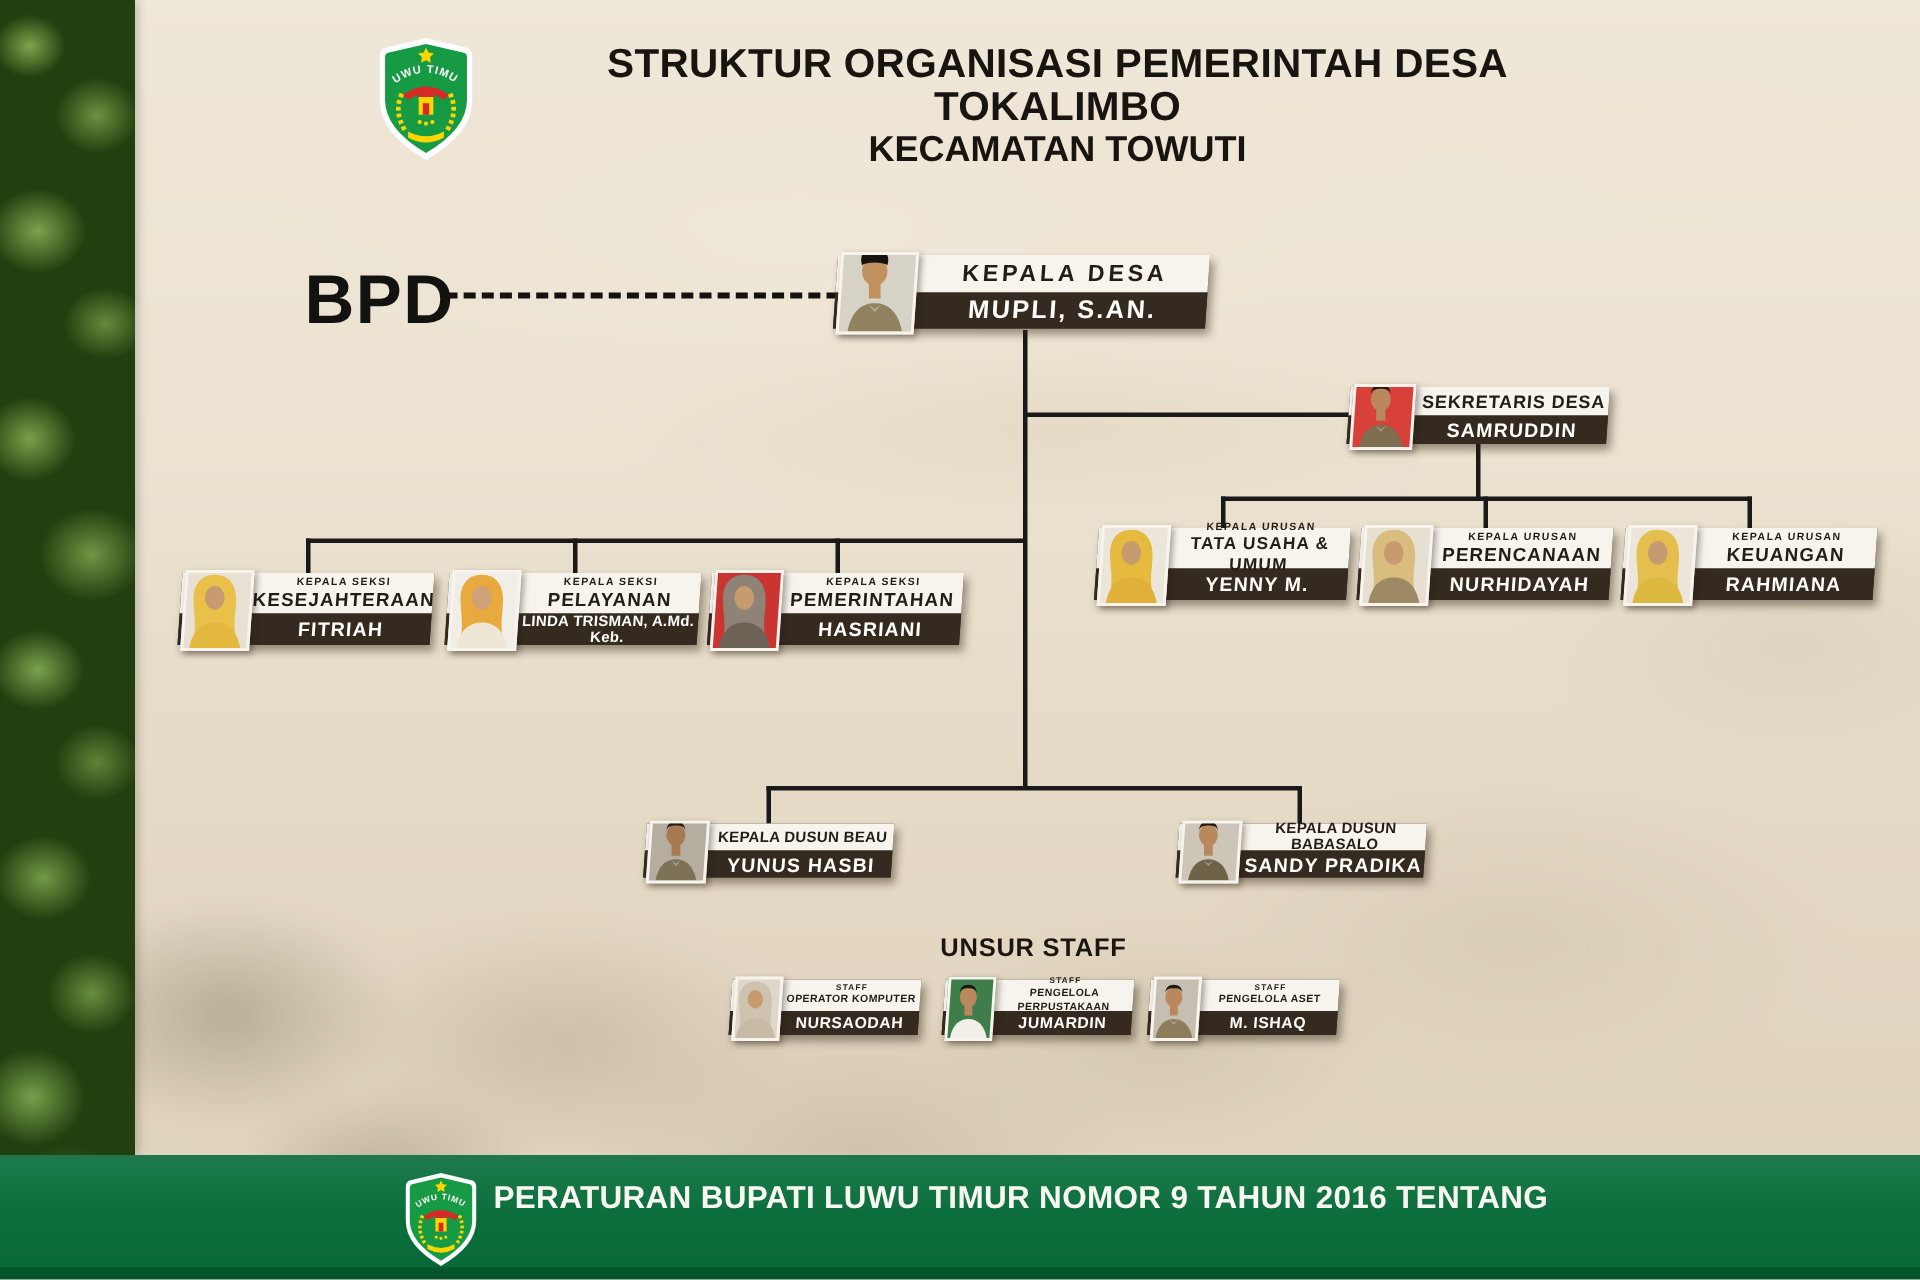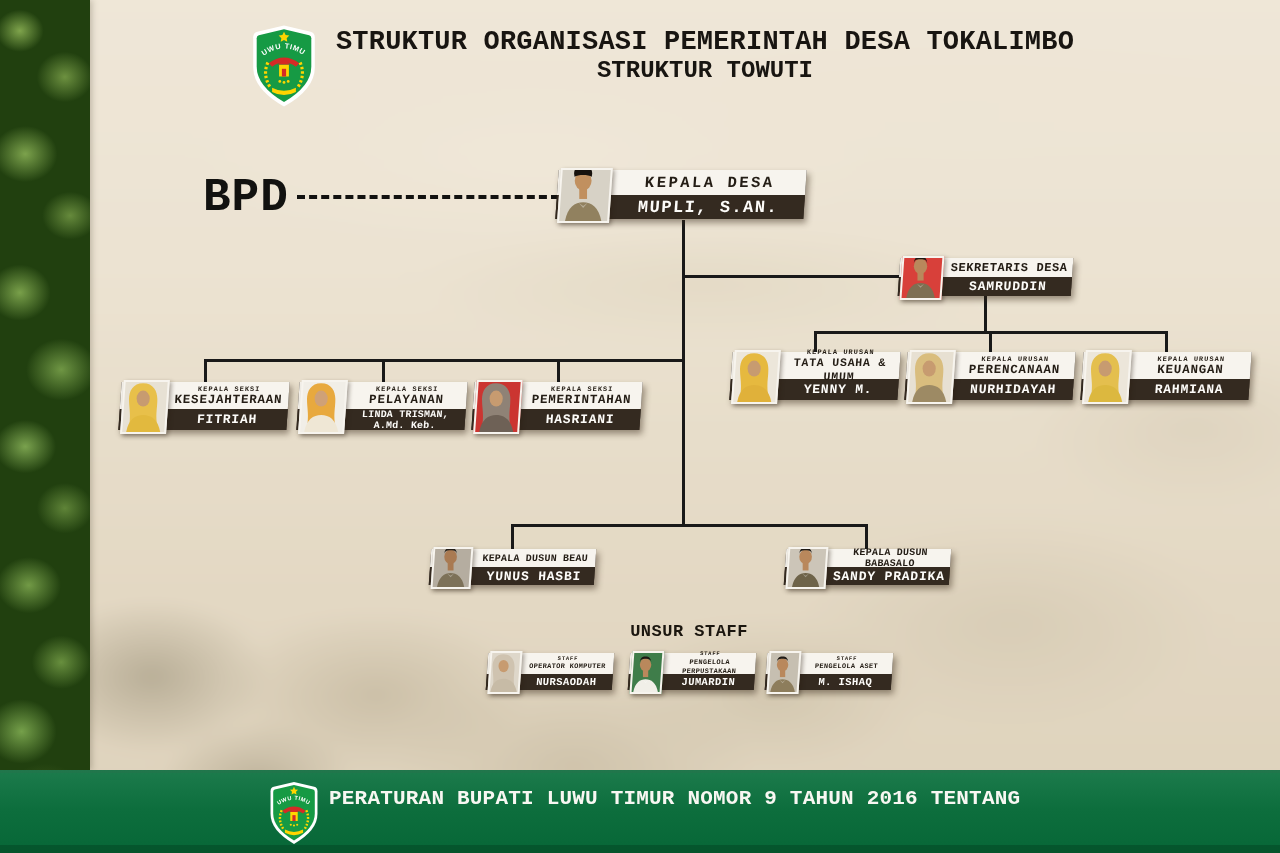--- a/index.html
+++ b/index.html
@@ -1,18 +1,18 @@
 <!DOCTYPE html>
 <html><head>
 <meta charset="utf-8">
 <style>
   html,body{margin:0;padding:0;background:#777;}
   .stage{
     position:relative;width:1280px;height:853px;overflow:hidden;
-    font-family:Liberation Mono, monospace;
+    font-family:Liberation Sans, sans-serif;
     background:#ffffff;
   }
   
   .bg-photo{
     position:absolute;inset:-20px;filter:blur(7px);
     background:
       radial-gradient(170px 110px at 13% 78%, rgba(97,88,58,.55), transparent 70%),
       radial-gradient(140px 90px  at 21% 90%, rgba(104,94,62,.5),  transparent 70%),
       radial-gradient(220px 120px at 30% 80%, rgba(140,126,92,.45),transparent 70%),
       radial-gradient(260px 140px at 45% 88%, rgba(150,136,102,.4),transparent 70%),
@@ -161,21 +161,21 @@
 <div class="stage">
   <div class="bg-photo"></div>
   <div class="bg-wash"></div>
   <div class="palms"></div>
 
   <svg class="crest crest-header">
       <use href="#crest-symbol"></use>
     </svg>
   <div class="titles">
     <div class="title-1">STRUKTUR ORGANISASI PEMERINTAH DESA TOKALIMBO</div>
-    <div class="title-2">STRUKTUR TOWUTI</div>
+    <div class="title-2">KECAMATAN TOWUTI</div>
   </div>
 
   <div class="bpd">BPD</div>
   <div class="dash"></div>
 
   <div class="ln v" style="left:682px;top:220px;height:306px"></div>
   <div class="ln h" style="left:682px;top:275px;width:219px"></div>
   <div class="ln v" style="left:984px;top:295px;height:38px"></div>
   <div class="ln h" style="left:814px;top:331px;width:354px"></div>
   <div class="ln v" style="left:814px;top:331px;height:22px"></div>

